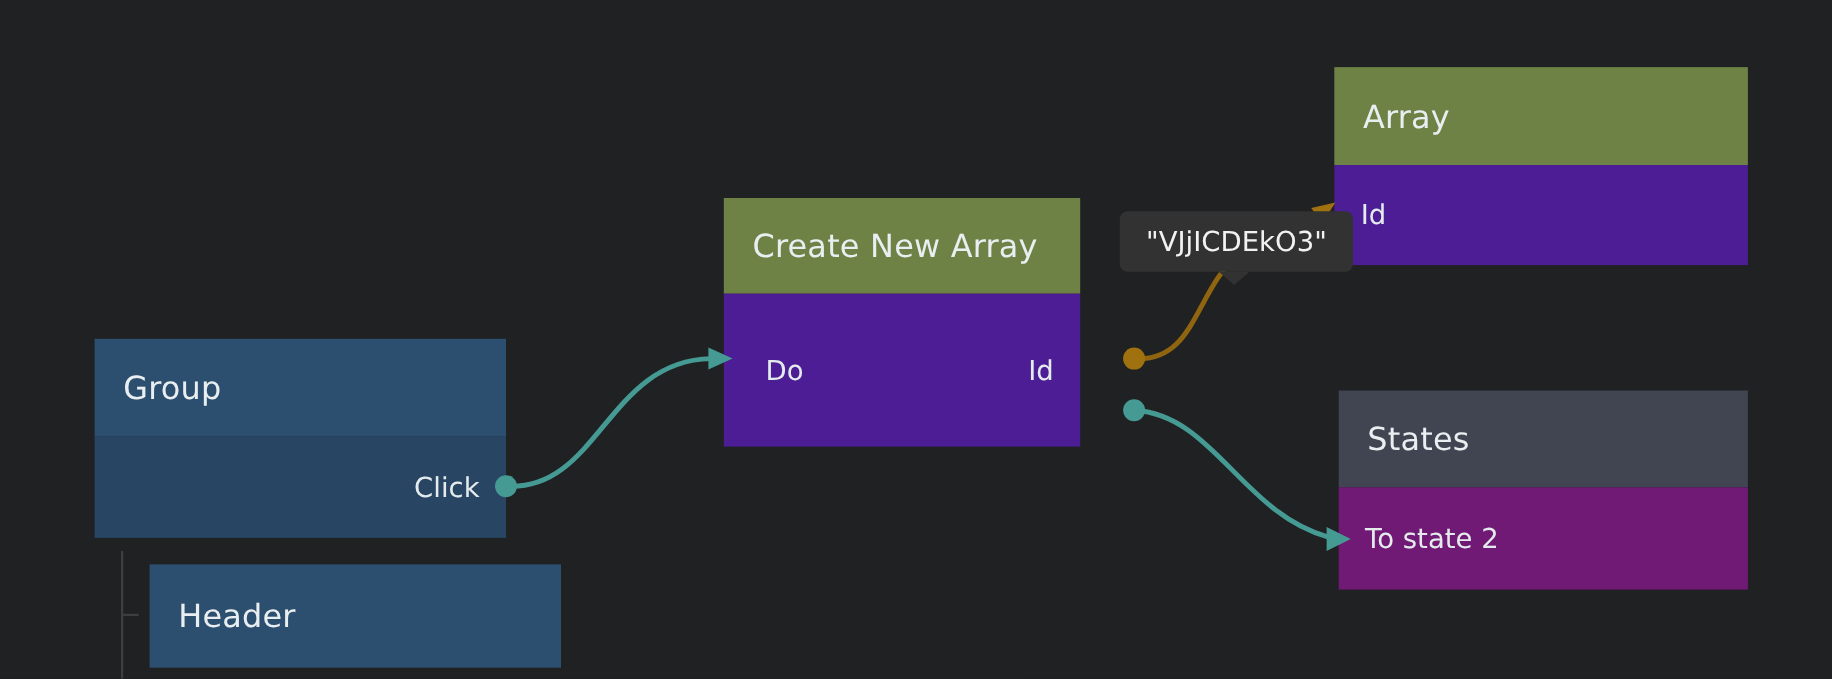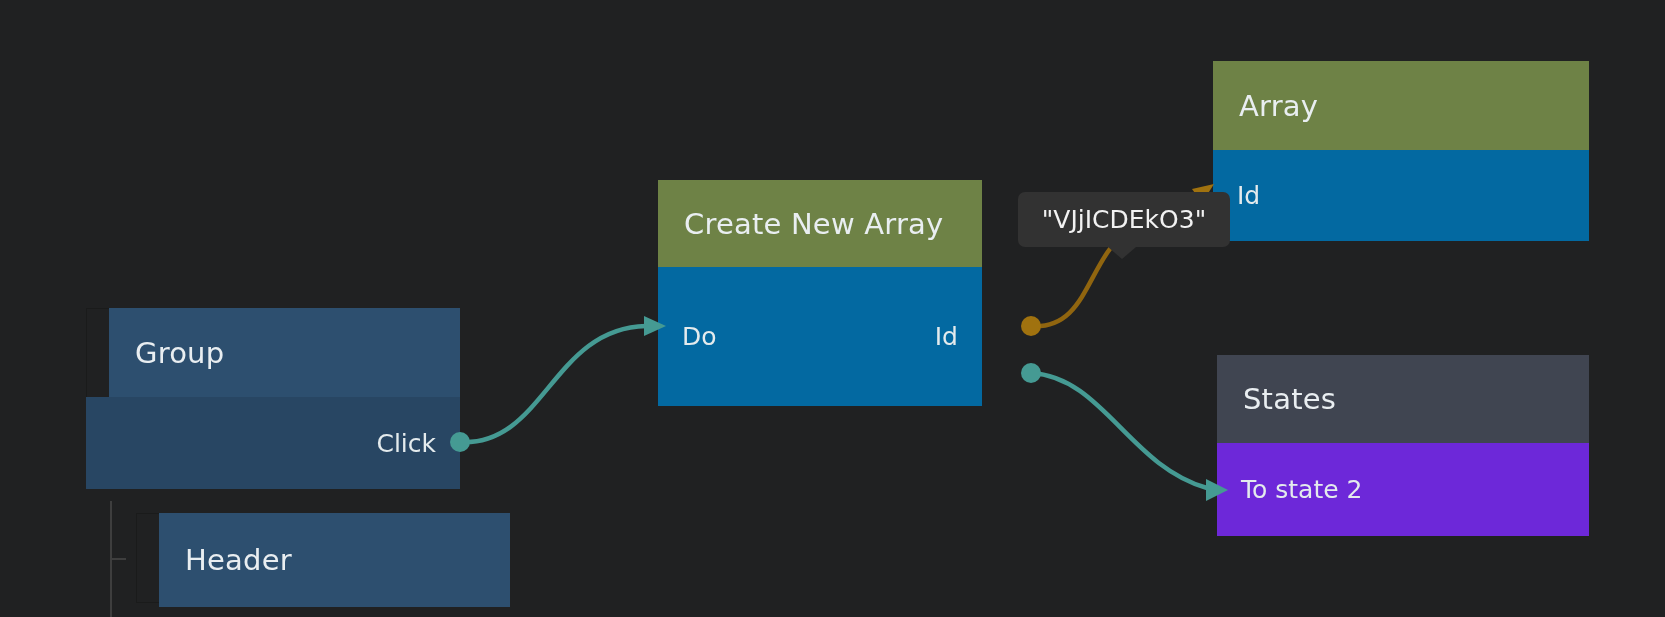--- a/index.html
+++ b/index.html
@@ -36,35 +36,35 @@
   }
   .port-row {
     height: 47px;
     display: flex; align-items: center; justify-content: space-between;
     padding: 0 24px;
     font-size: 25px;
     color: #e4ebed;
   }
   .port-row .spacer { flex: 1; }
   
-  .node.blue  .node-header { background: #2d4f6f; margin-left: 23px; }
+  .node.blue  .node-header { background: #2d4f6f; }
   .node.blue  .node-body   { background: #284663; }
   .node.green .node-header { background: #6e8246; }
-  .node.green .node-body   { background: #0369a1; }
+  .node.green .node-body   { background: #4c1d95; }
   .node.slate .node-header { background: #404551; }
-  .node.slate .node-body   { background: #6d28d9; }
+  .node.slate .node-body   { background: #701a75; }
 
   
   .node-group            { left: 86px;   top: 308px; width: 374px; height: 181px; }
   .node-group .node-header { height: 89px; }
   .node-group .node-body   { height: 92px; }
 
   .node-create-new-array { left: 658px;  top: 180px; width: 324px; height: 226px; }
   .node-create-new-array .node-header { height: 87px; }
-  .node-create-new-array .node-body   { height: 139px; }
+  .node-create-new-array .node-body   { height: 139px; padding-left: 14px; }
 
   .node-array            { left: 1213px; top: 61px;  width: 376px; height: 180px; }
   .node-array .node-header { height: 89px; }
   .node-array .node-body   { height: 91px; }
 
   .node-states           { left: 1217px; top: 355px; width: 372px; height: 181px; }
   .node-states .node-header { height: 88px; }
   .node-states .node-body   { height: 93px; }
 
   .node-header-node      { left: 136px;  top: 513px; width: 374px; height: 90px; }

